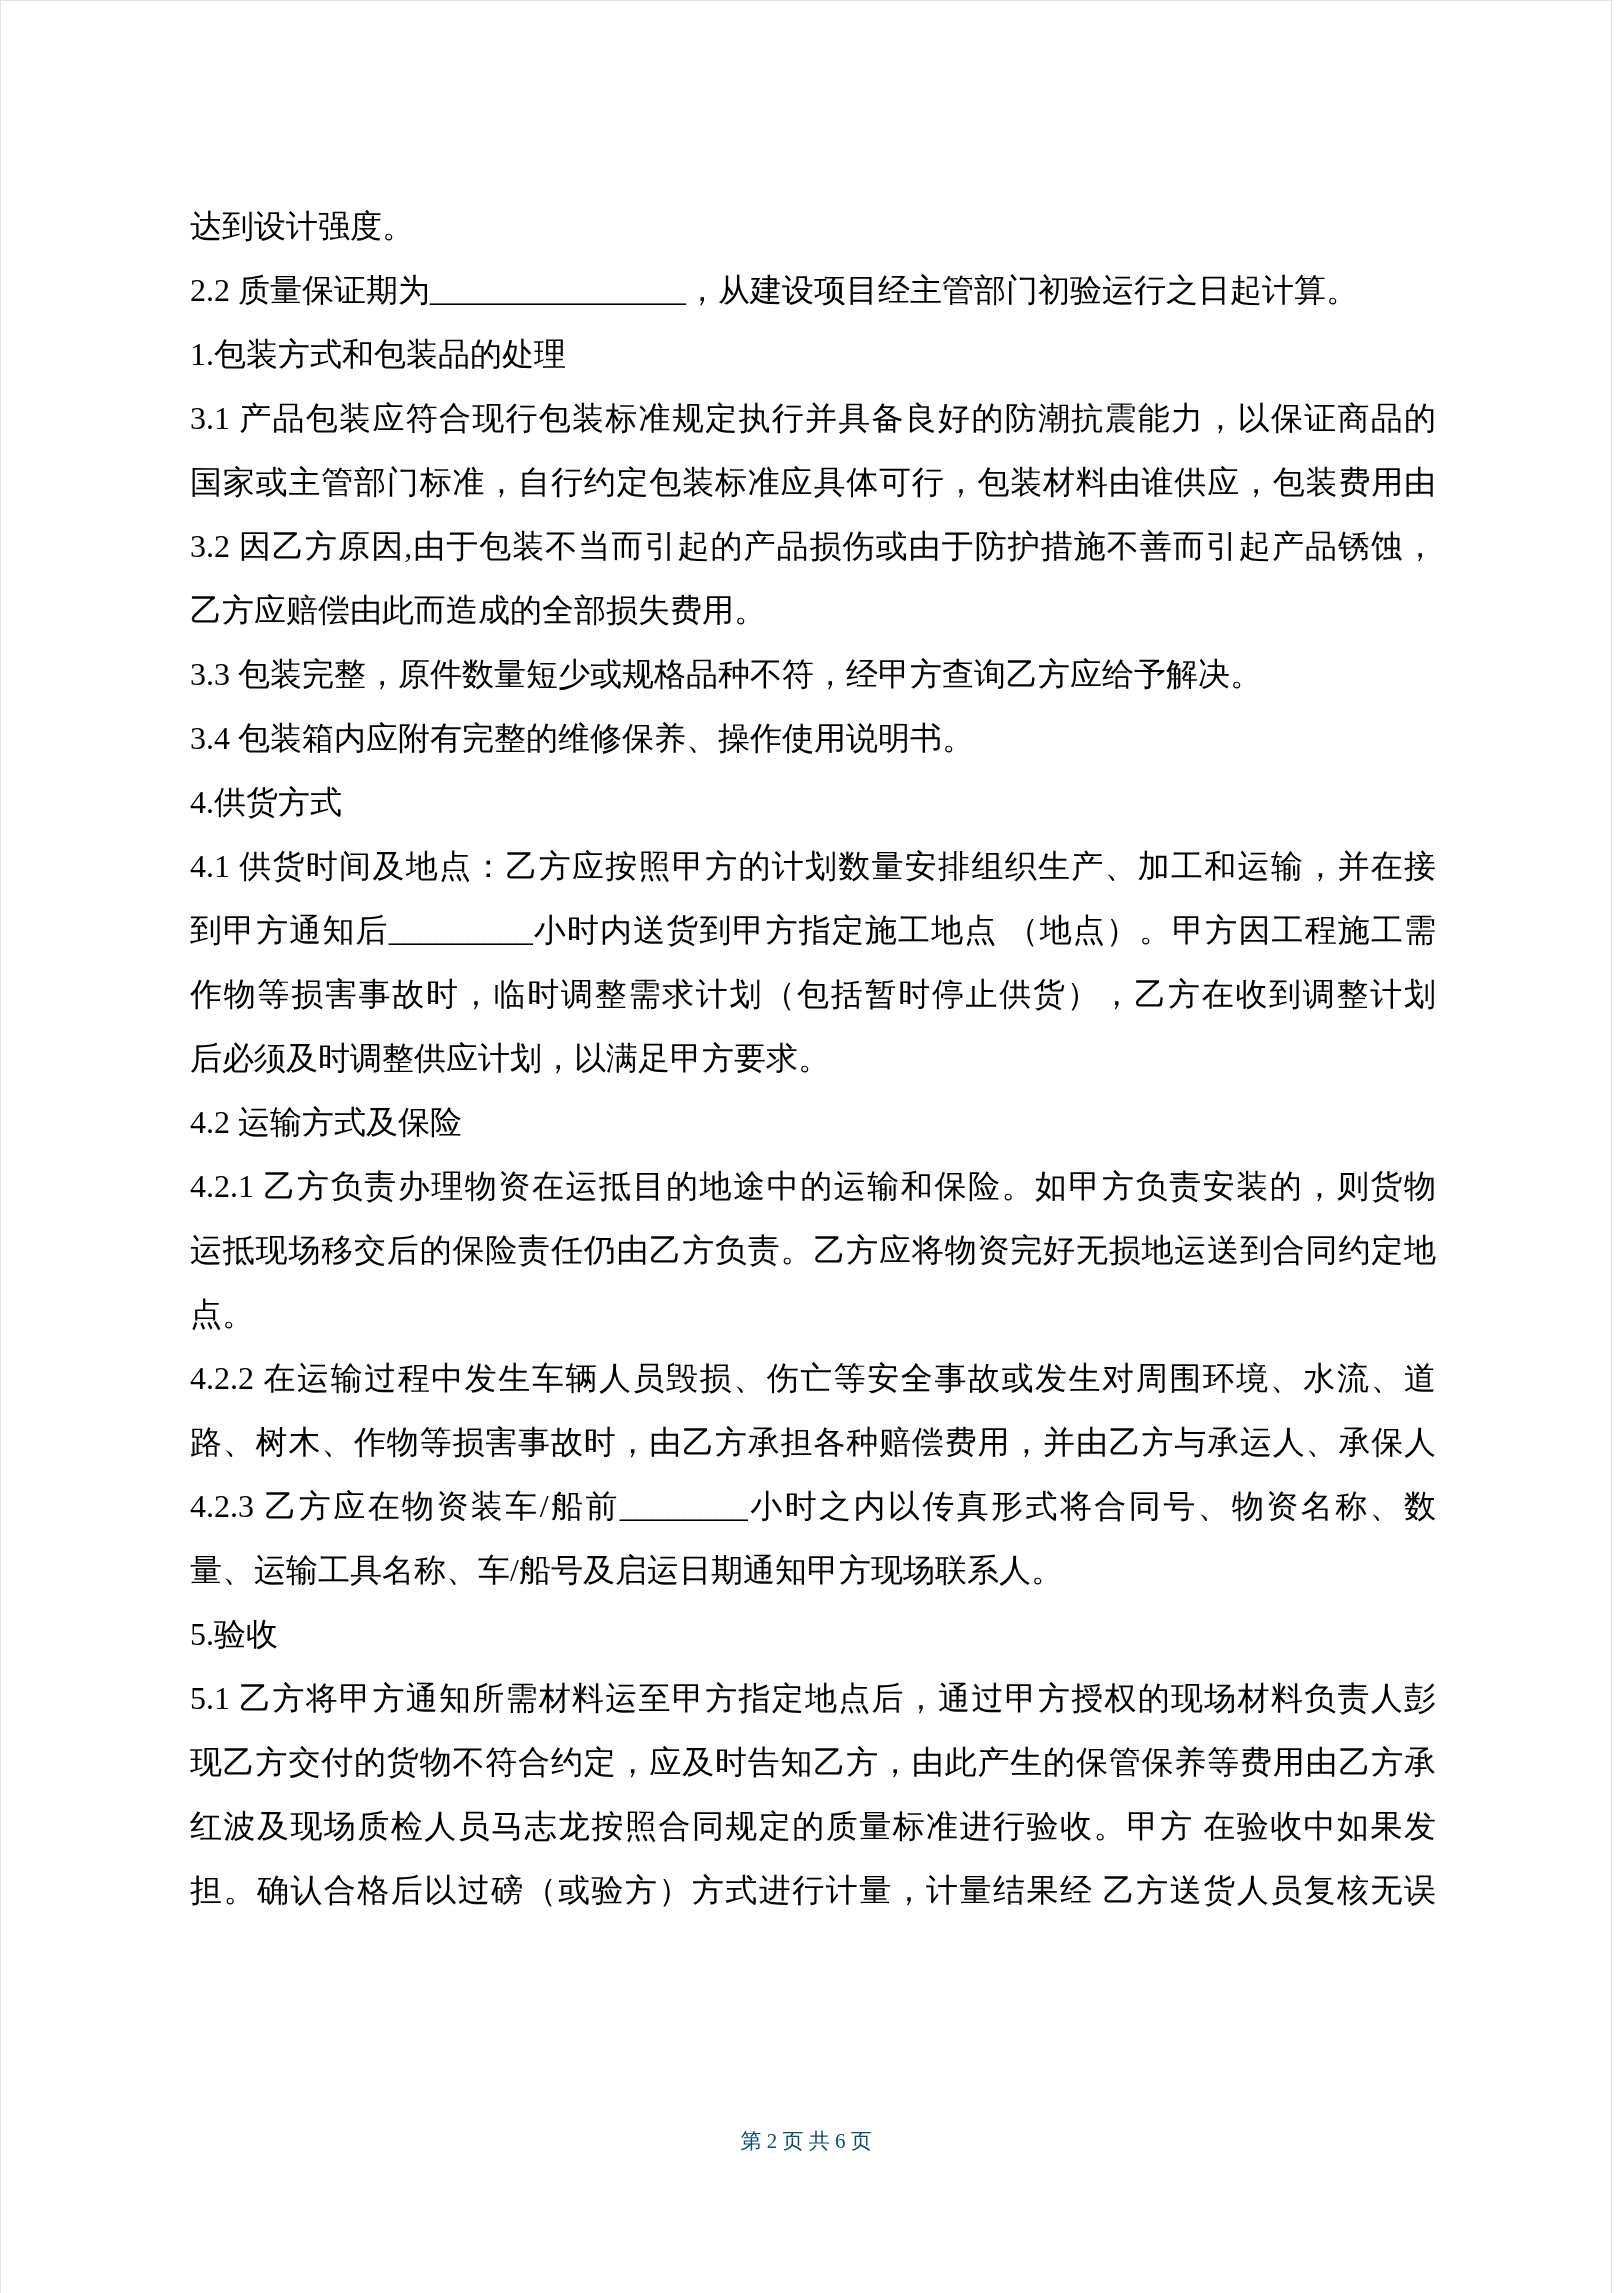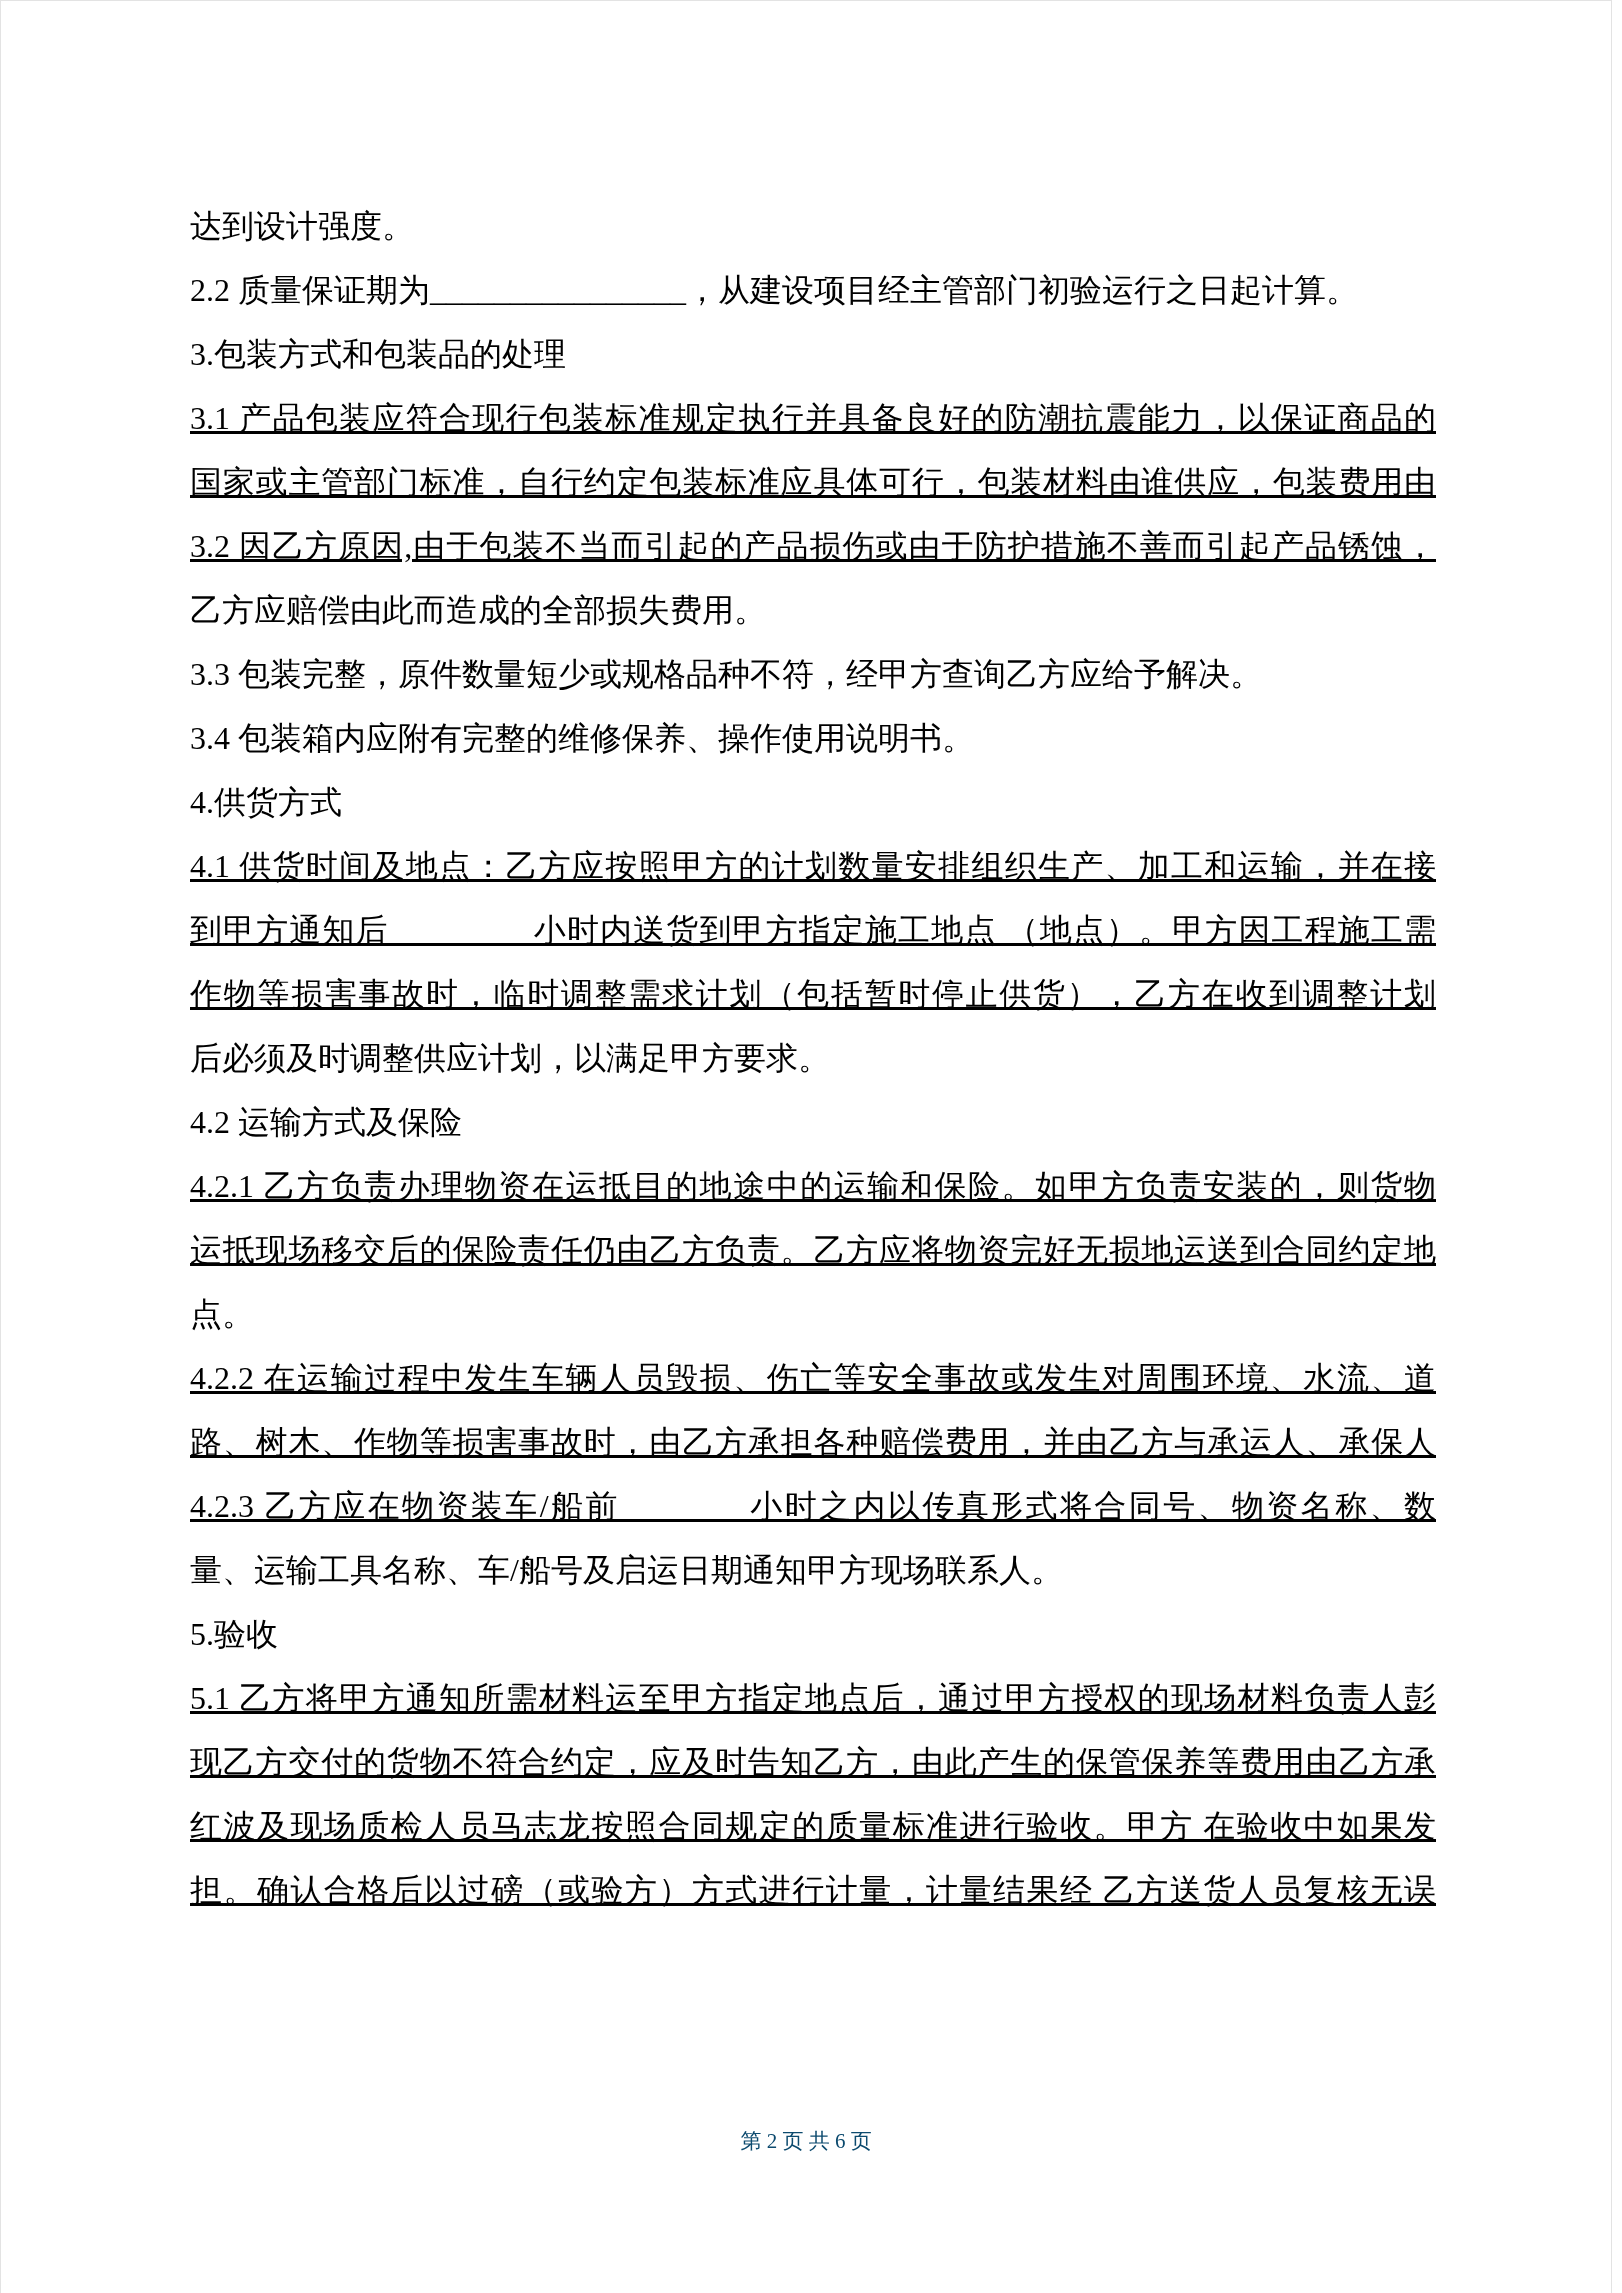--- a/index.html
+++ b/index.html
@@ -28,42 +28,41 @@
     height: 64px;
     line-height: 64px;
     font-size: 32px;
     white-space: pre;
     color: #000000;
   }
   .line.fill {
     white-space: normal;
     text-align: justify;
     text-align-last: justify;
-    text-decoration: underline;
   }
   .footer {
     position: absolute;
     left: 0;
     right: 0;
     top: 2122px;
     height: 36px;
     line-height: 36px;
     text-align: center;
     font-size: 21px;
     color: #0c4a6e;
   }
 </style>
 </head>
 <body>
 
 <div class="page">
   <div class="content">
     <div class="line">达到设计强度。</div>
     <div class="line">2.2 质量保证期为________________，从建设项目经主管部门初验运行之日起计算。</div>
-    <div class="line">3.包装方式和包装品的处理</div>
+    <div class="line">1.包装方式和包装品的处理</div>
     <div class="line fill">3.1 产品包装应符合现行包装标准规定执行并具备良好的防潮抗震能力，以保证商品的</div>
     <div class="line fill">国家或主管部门标准，自行约定包装标准应具体可行，包装材料由谁供应，包装费用由</div>
     <div class="line fill">3.2 因乙方原因,由于包装不当而引起的产品损伤或由于防护措施不善而引起产品锈蚀，</div>
     <div class="line">乙方应赔偿由此而造成的全部损失费用。</div>
     <div class="line">3.3 包装完整，原件数量短少或规格品种不符，经甲方查询乙方应给予解决。</div>
     <div class="line">3.4 包装箱内应附有完整的维修保养、操作使用说明书。</div>
     <div class="line">4.供货方式</div>
     <div class="line fill">4.1 供货时间及地点：乙方应按照甲方的计划数量安排组织生产、加工和运输，并在接</div>
     <div class="line fill">到甲方通知后_________小时内送货到甲方指定施工地点 （地点）。甲方因工程施工需</div>
     <div class="line fill">作物等损害事故时，临时调整需求计划（包括暂时停止供货），乙方在收到调整计划</div>

